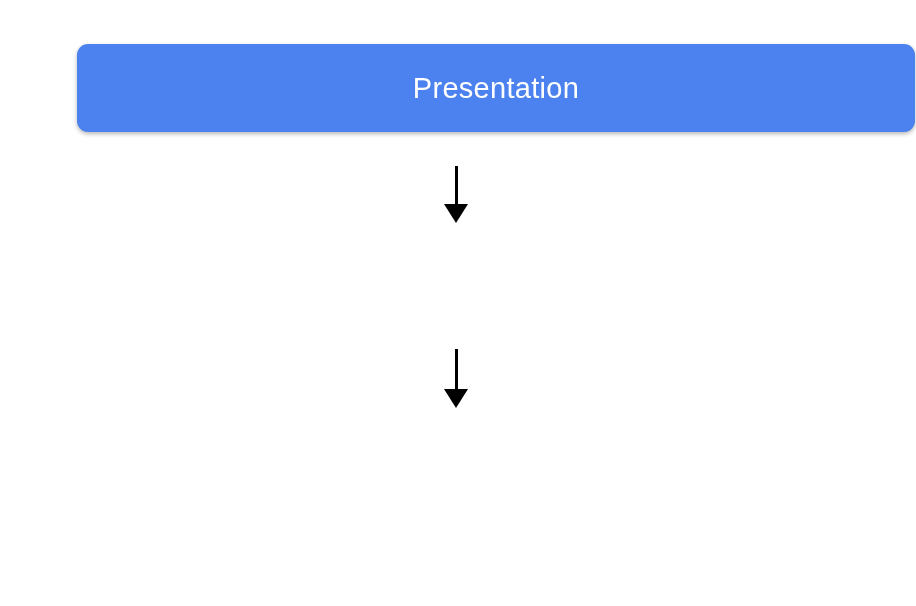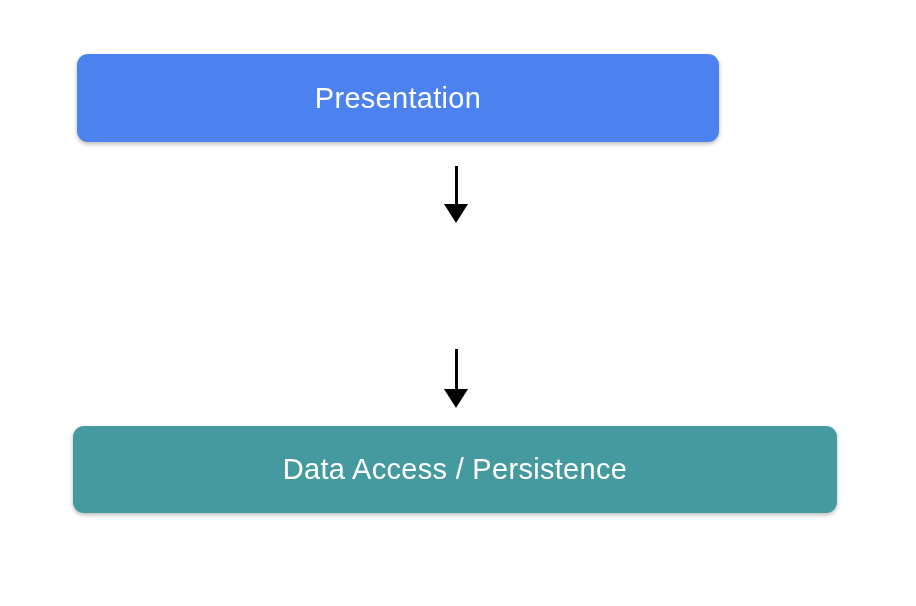--- a/index.html
+++ b/index.html
@@ -23,21 +23,21 @@
     justify-content: center;
     box-shadow: 0 2px 4px rgba(0,0,0,0.28);
   }
   .layer-label {
     color: #ffffff;
     font-size: 29px;
     font-weight: 400;
     letter-spacing: 0.3px;
     white-space: nowrap;
   }
-  .box-1 { left: 77px; top: 54px;  width: 642px; height: 88px; }
+  .box-1 { left: 77px; top: 44px;  width: 838px; height: 88px; }
   .box-2 { left: 77px; top: 242px; width: 767px; height: 88px; }
   .box-3 { left: 73px; top: 426px; width: 764px; height: 87px; }
 
   .arrow {
     position: absolute;
     width: 24px;
     display: flex;
     flex-direction: column;
     align-items: center;
   }
@@ -69,17 +69,14 @@
     <div class="arrow-stem"></div>
     <div class="arrow-head"></div>
   </div>
 
 
   <div class="arrow arrow-2">
     <div class="arrow-stem"></div>
     <div class="arrow-head"></div>
   </div>
 
-  <div class="layer-box box-3" style="background: rgb(69, 154, 159);">
-    <span class="layer-label">Data Access / Persistence</span>
-  </div>
 
 </div>
 
 </body></html>

